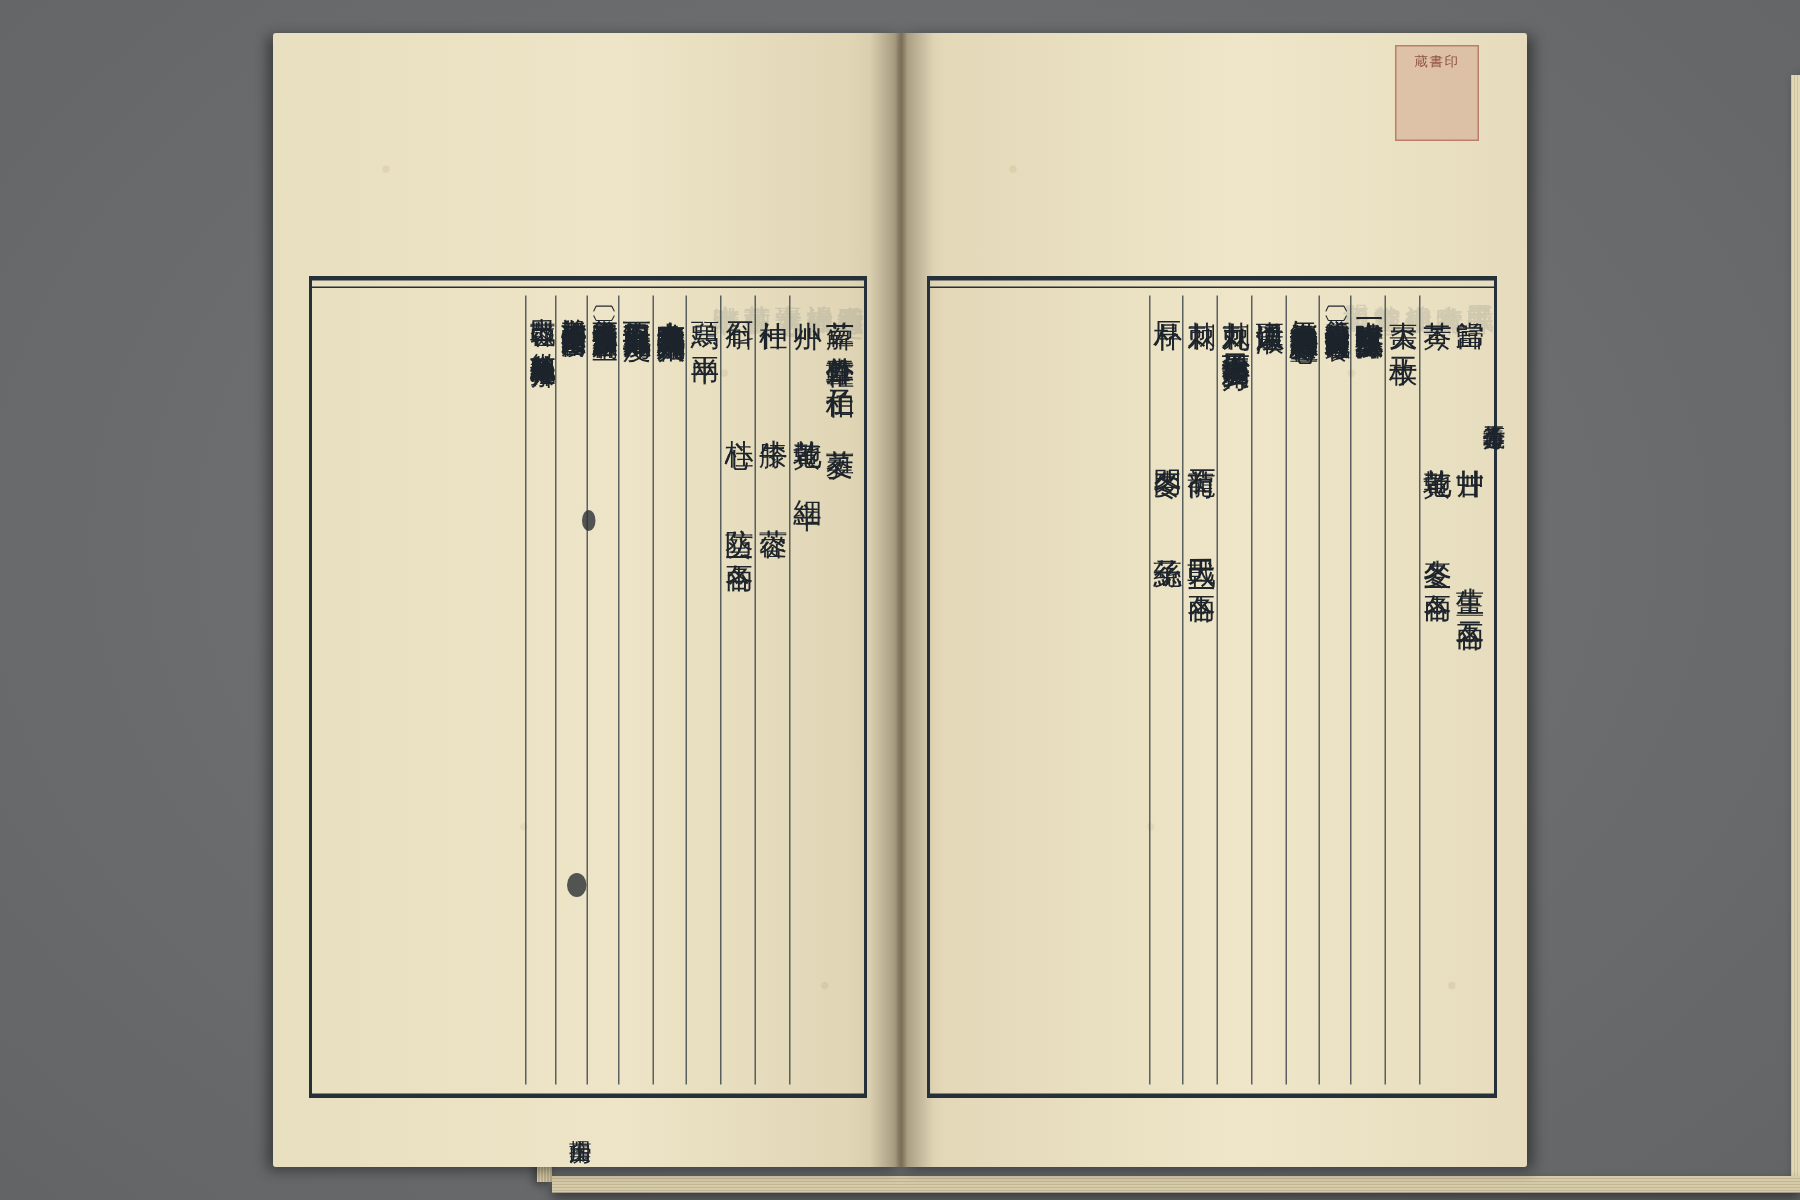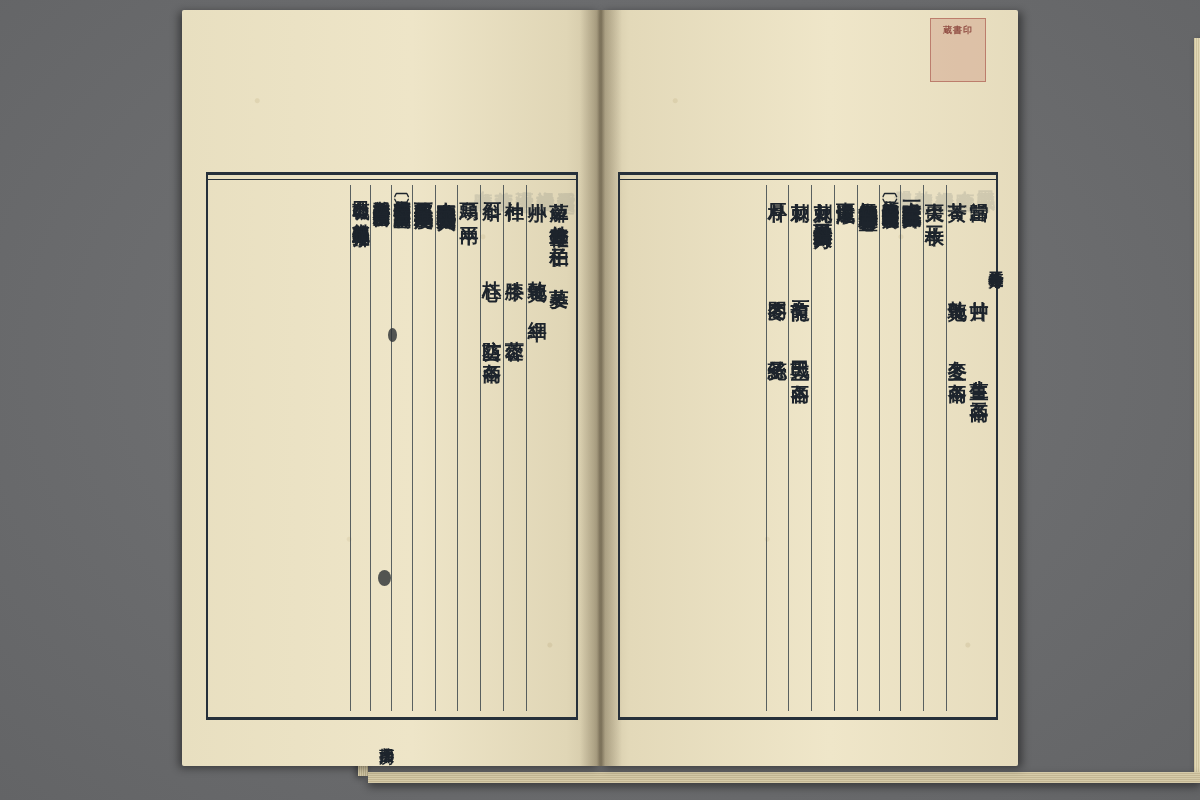--- a/index.html
+++ b/index.html
@@ -20,24 +20,23 @@
     width: 1200px;
     height: 800px;
     background:
       radial-gradient(ellipse at 50% 45%, #76777a 0%, #6d6e70 45%, #636466 100%);
   }
 
   
   .book {
     position: absolute;
     left: 182px;
-    top: 10px;
+    top: 22px;
     width: 836px;
     height: 756px;
-    font-weight: bold;
   }
 
   .page {
     position: absolute;
     top: 0;
     width: 418px;
     height: 100%;
     background: #ece2c4;
     box-sizing: border-box;
   }

